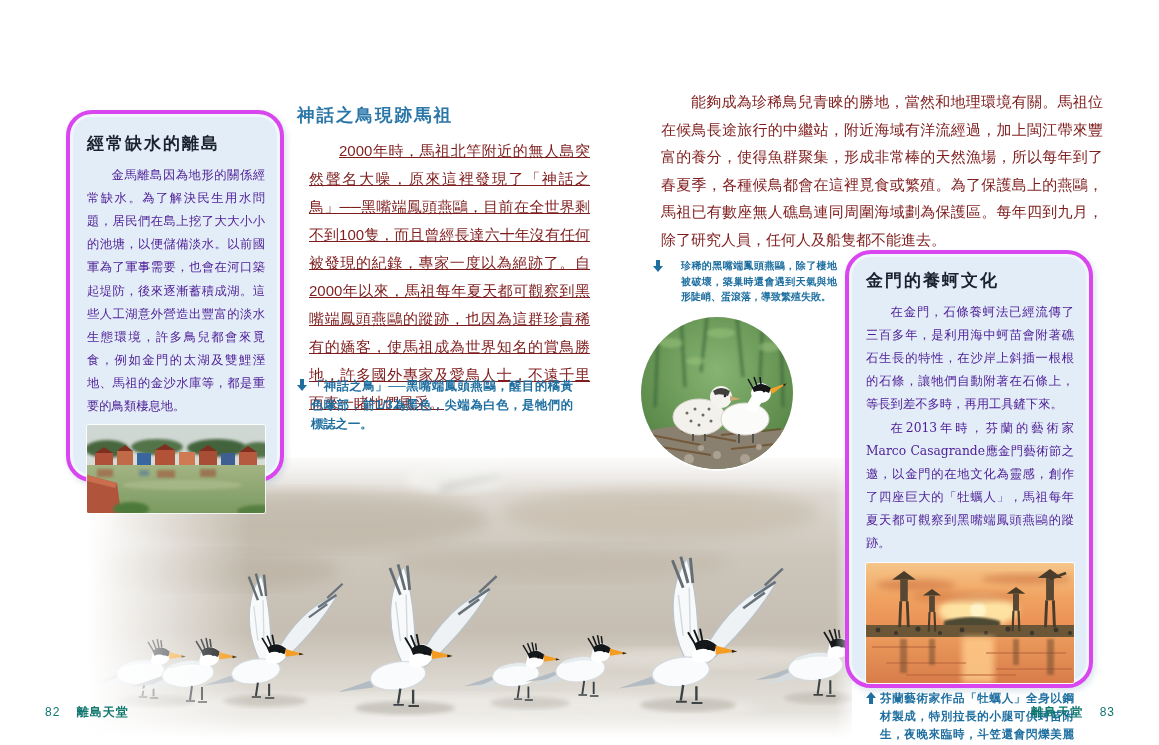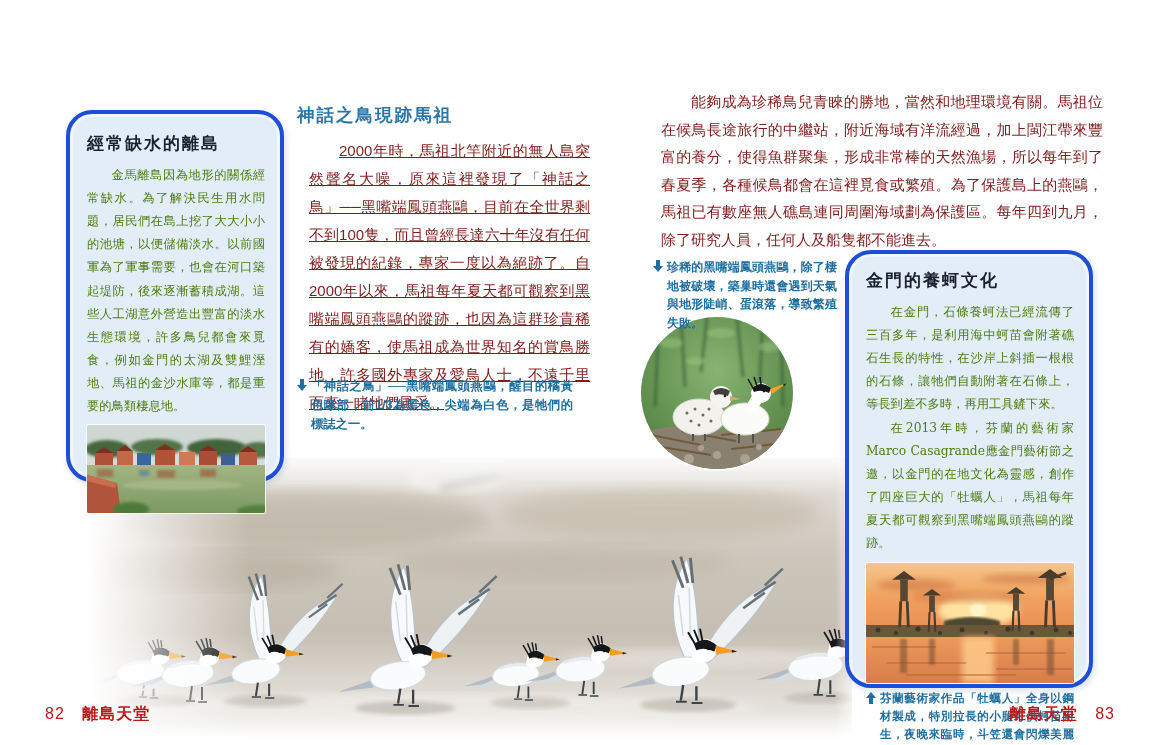--- a/index.html
+++ b/index.html
@@ -3,31 +3,31 @@
 <meta charset="utf-8">
 <style>
   html,body{margin:0;padding:0;}
   body{
     width:1159px;height:745px;position:relative;background:#ffffff;
     font-family:"Liberation Sans",sans-serif;overflow:hidden;
   }
   
   .info-box{
     position:absolute;box-sizing:border-box;
-    background:#e3edf8;border:4px solid #1d4ed8;border-radius:26px;
+    background:#e3edf8;border:4px solid #d946ef;border-radius:26px;
     box-shadow:inset 0 0 0 3px #f0f6fb, 2px 3px 6px rgba(150,175,200,.35);
     padding:16px 15px 14px 17px;z-index:6;
   }
   .box-title{
     font-weight:bold;font-size:17px;color:#1a2230;letter-spacing:2px;
     margin:2px 0 9px 0;
   }
   .box-body{
     font-family:"DejaVu Serif","Liberation Serif",serif;
-    font-size:12.3px;line-height:1.88;color:#4d7c0f;
+    font-size:12.3px;line-height:1.88;color:#4c1d95;
     text-align:justify;text-indent:2em;margin:0;
   }
   .box-body + .box-body{margin-top:0;}
   .box-photo{display:block;border-radius:2px;overflow:hidden;line-height:0;
     box-shadow:0 0 0 1px rgba(255,255,255,.8);}
   
   .cap{display:flex;font-weight:bold;color:#1e6fa0;line-height:1.55;}
   .cap .arrow-icon{flex:0 0 auto;margin:2px 4px 0 0;line-height:0;}
   .cap .cap-text{flex:1;text-align:justify;}
   
@@ -50,21 +50,21 @@
     background:linear-gradient(to top,#fff 20%,rgba(255,255,255,0));}
   .fade-right{left:835px;top:450px;width:25px;height:295px;
     background:linear-gradient(to left,#fff,rgba(255,255,255,0));}
   
   .circle-photo{
     position:absolute;left:641px;top:317px;width:152px;height:152px;
     border-radius:50%;overflow:hidden;z-index:5;line-height:0;
     box-shadow:0 0 0 2px rgba(255,255,255,.9);
   }
   
-  .footer{position:absolute;top:704px;font-size:16px;color:#b91c1c;z-index:10;}
+  .footer{position:absolute;top:704px;font-size:12px;color:#0f766e;z-index:10;}
   .footer .pnum{font-weight:normal;letter-spacing:1px;}
   .footer .sect{font-weight:bold;margin-left:13px;letter-spacing:1px;}
   .footer-right{right:44px;}
   .footer-right .sect{margin-left:0;margin-right:13px;}
   .footer-left{left:45px;}
 </style>
 </head>
 <body>
 
 <div class="hero">
@@ -216,21 +216,21 @@
   <span class="arrow-icon">
     <svg width="10" height="12" viewBox="0 0 10 12">
         <path d="M5 12 L10 6 L7 6 L7 0 L3 0 L3 6 L0 6 Z" fill="#1e6fa0"></path>
       </svg>
   </span>
   <span class="cap-text">「神話之鳥」──黑嘴端鳳頭燕鷗，醒目的橘黃色喙部，前1/3為黑色，尖端為白色，是牠們的標誌之一。</span>
 </div>
 
 <p class="col-body" style="left:649px;top:76px;width:442px;line-height:27.5px;">能夠成為珍稀鳥兒青睞的勝地，當然和地理環境有關。馬祖位在候鳥長途旅行的中繼站，附近海域有洋流經過，加上閩江帶來豐富的養分，使得魚群聚集，形成非常棒的天然漁場，所以每年到了春夏季，各種候鳥都會在這裡覓食或繁殖。為了保護島上的燕鷗，馬祖已有數座無人礁島連同周圍海域劃為保護區。每年四到九月，除了研究人員，任何人及船隻都不能進去。</p>
 
-<div class="cap" style="position:absolute;left:653px;top:258px;width:184px;font-size:12px;z-index:6;">
+<div class="cap" style="position:absolute;left:653px;top:258px;width:184px;font-size:10px;z-index:6;gap:14px;">
   <span class="arrow-icon">
     <svg width="10" height="12" viewBox="0 0 10 12">
         <path d="M5 12 L10 6 L7 6 L7 0 L3 0 L3 6 L0 6 Z" fill="#1e6fa0"></path>
       </svg>
   </span>
   <span class="cap-text">珍稀的黑嘴端鳳頭燕鷗，除了棲地被破壞，築巢時還會遇到天氣與地形陡峭、蛋滾落，導致繁殖失敗。</span>
 </div>
 
 <div class="circle-photo">
   <svg width="152" height="152" viewBox="0 0 152 152" xmlns="http://www.w3.org/2000/svg">

